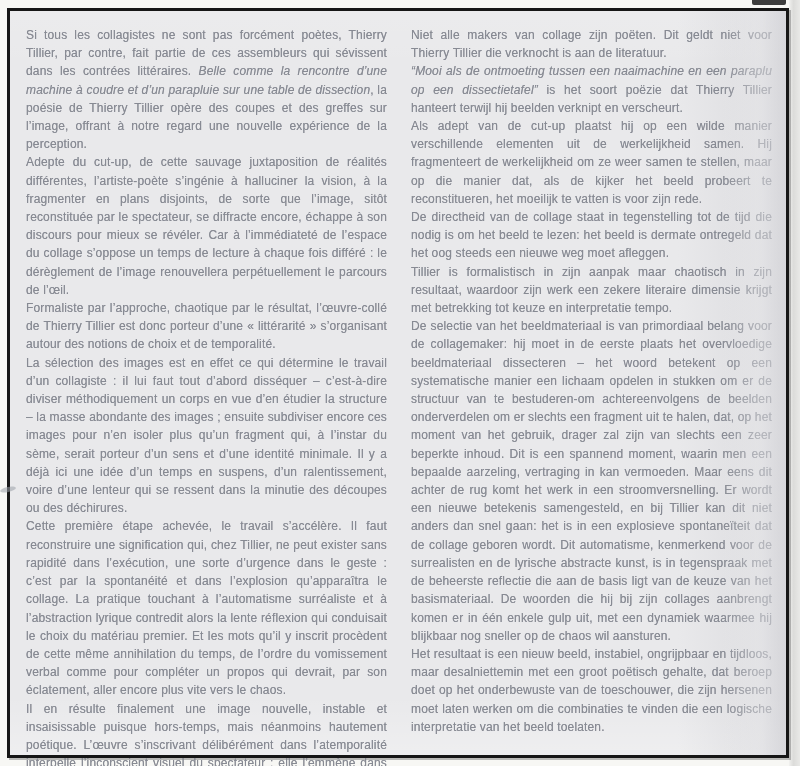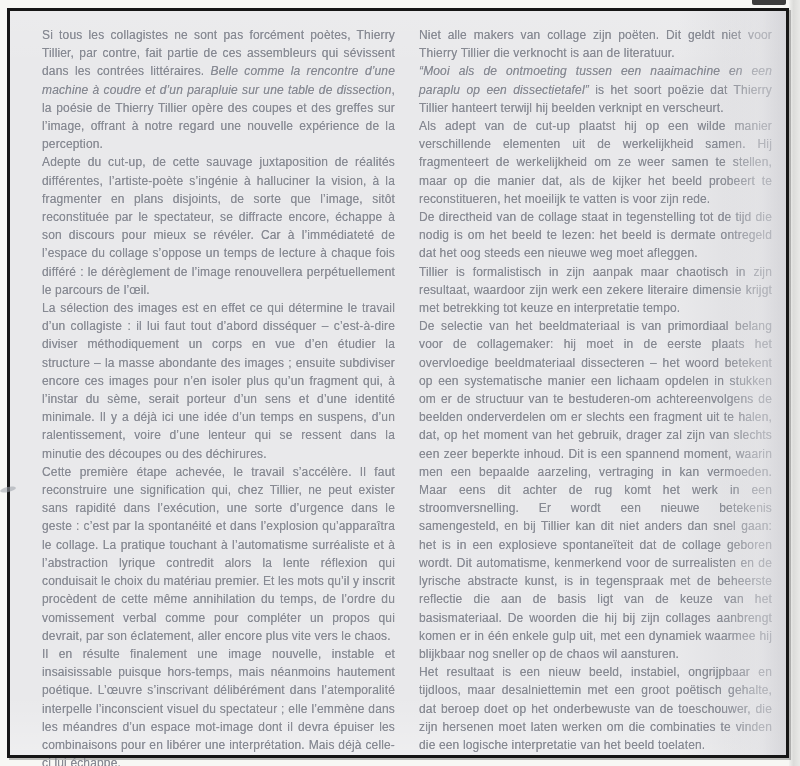--- a/index.html
+++ b/index.html
@@ -33,21 +33,21 @@
       linear-gradient(to right,
         rgba(255,255,255,0.00) 0%,
         rgba(255,255,255,0.00) 86%,
         rgba(190,190,196,0.28) 97%,
         rgba(150,150,158,0.38) 100%),
       linear-gradient(to bottom,
         rgba(255,255,255,0.10) 0%,
         rgba(255,255,255,0.00) 8%,
         rgba(255,255,255,0.00) 92%,
         rgba(255,255,255,0.25) 100%);
-    padding: 15px 14px 0 32px;
+    padding: 15px 14px 0 16px;
     box-sizing: border-box;
   }
   .columns {
     display: flex;
     gap: 24px;
   }
   .col {
     flex: 1 1 0;
     color: #878a93;
     font-size: 12px;
@@ -112,20 +112,21 @@
 <div class="outer-right-strip"></div>
 <div class="corner-mark"></div>
 
 <div class="page-frame">
   <div class="page-paper">
     <div class="columns">
 
       <div class="col" lang="fr">
         <p><span>Si tous les collagistes ne sont pas forcément poètes, Thierry Tillier, par contre, fait partie de ces assembleurs qui sévissent dans les contrées littéraires. </span><i>Belle comme la rencontre d’une machine à coudre et d’un parapluie sur une table de dissection</i><span>, la poésie de Thierry Tillier opère des coupes et des greffes sur l’image, offrant à notre regard une nouvelle expérience de la perception.</span></p>
         <p>Adepte du cut-up, de cette sauvage juxtaposition de réalités différentes, l’artiste-poète s’ingénie à halluciner la vision, à la fragmenter en plans disjoints, de sorte que l’image, sitôt reconstituée par le spectateur, se diffracte encore, échappe à son discours pour mieux se révéler. Car à l’immédiateté de l’espace du collage s’oppose un temps de lecture à chaque fois différé : le dérèglement de l’image renouvellera perpétuellement le parcours de l’œil.</p>
+        <p>Formaliste par l’approche, chaotique par le résultat, l’œuvre-collé de Thierry Tillier est donc porteur d’une « littérarité » s’organisant autour des notions de choix et de temporalité.</p>
         <p>La sélection des images est en effet ce qui détermine le travail d’un collagiste : il lui faut tout d’abord disséquer – c’est-à-dire diviser méthodiquement un corps en vue d’en étudier la structure – la masse abondante des images ; ensuite subdiviser encore ces images pour n’en isoler plus qu’un fragment qui, à l’instar du sème, serait porteur d’un sens et d’une identité minimale. Il y a déjà ici une idée d’un temps en suspens, d’un ralentissement, voire d’une lenteur qui se ressent dans la minutie des découpes ou des déchirures.</p>
         <p>Cette première étape achevée, le travail s’accélère. Il faut reconstruire une signification qui, chez Tillier, ne peut exister sans rapidité dans l’exécution, une sorte d’urgence dans le geste : c’est par la spontanéité et dans l’explosion qu’apparaîtra le collage. La pratique touchant à l’automatisme surréaliste et à l’abstraction lyrique contredit alors la lente réflexion qui conduisait le choix du matériau premier. Et les mots qu’il y inscrit procèdent de cette même annihilation du temps, de l’ordre du vomissement verbal comme pour compléter un propos qui devrait, par son éclatement, aller encore plus vite vers le chaos.</p>
         <p>Il en résulte finalement une image nouvelle, instable et insaisissable puisque hors-temps, mais néanmoins hautement poétique. L’œuvre s’inscrivant délibérément dans l’atemporalité interpelle l’inconscient visuel du spectateur ; elle l’emmène dans les méandres d’un espace mot-image dont il devra épuiser les combinaisons pour en libérer une interprétation. Mais déjà celle-ci lui échappe.</p>
       </div>
 
       <div class="col" lang="nl">
         <p>Niet alle makers van collage zijn poëten. Dit geldt niet voor Thierry Tillier die verknocht is aan de literatuur.</p>
         <p><i>“Mooi als de ontmoeting tussen een naaimachine en een paraplu op een dissectietafel”</i><span> is het soort poëzie dat Thierry Tillier hanteert terwijl hij beelden verknipt en verscheurt.</span></p>
         <p>Als adept van de cut-up plaatst hij op een wilde manier verschillende elementen uit de werkelijkheid samen. Hij fragmenteert de werkelijkheid om ze weer samen te stellen, maar op die manier dat, als de kijker het beeld probeert te reconstitueren, het moeilijk te vatten is voor zijn rede.</p>
         <p>De directheid van de collage staat in tegenstelling tot de tijd die nodig is om het beeld te lezen: het beeld is dermate ontregeld dat het oog steeds een nieuwe weg moet afleggen.</p>

